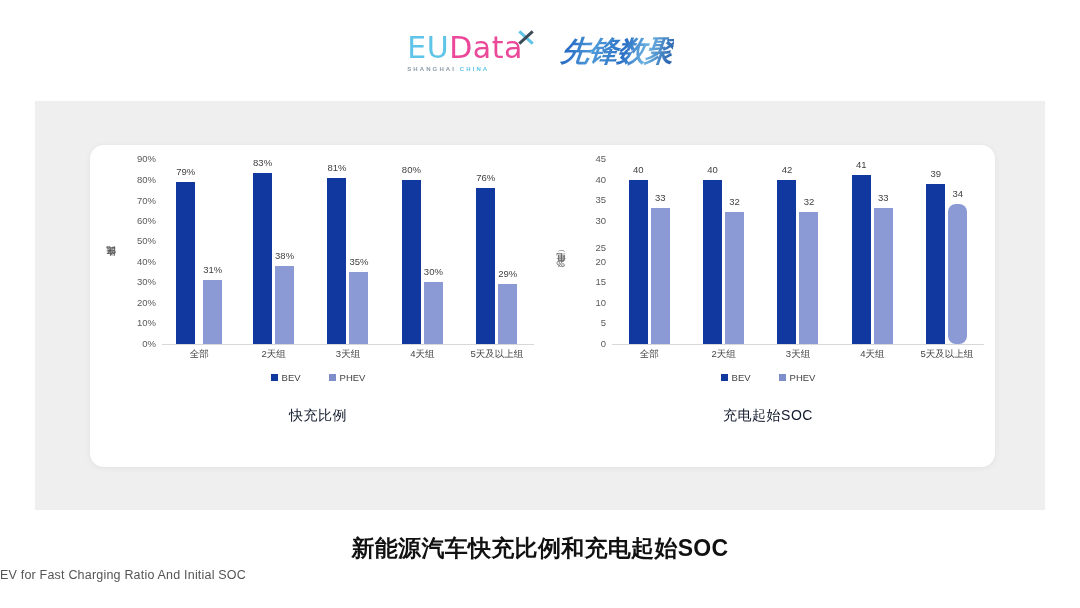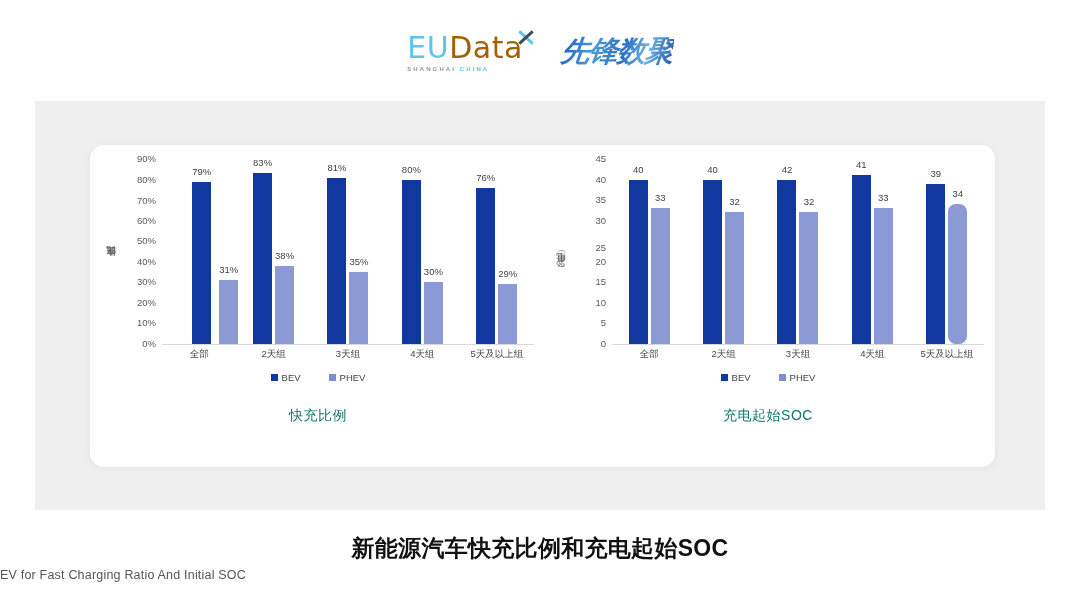--- a/index.html
+++ b/index.html
@@ -37,21 +37,21 @@
   }
   .evdata-main {
     font-size: 30px;
     letter-spacing: 0.5px;
     line-height: 1;
     font-family: "DejaVu Sans", sans-serif;
     font-weight: 400;
     white-space: nowrap;
   }
   .evdata-ev { color: #5ec4e8; }
-  .evdata-data { color: #a16207; }
+  .evdata-data { color: #ec4899; }
   .evdata-x {
     position: absolute;
     right: 0px; top: -6px;
     width: 20px; height: 20px;
   }
   .evdata-x::before, .evdata-x::after {
     content: "";
     position: absolute;
     left: 2px; top: 9px;
     width: 18px; height: 3px;
@@ -258,21 +258,21 @@
   .sw-bev  { background: #11389e; }
   .sw-phev { background: #7f8ecb; }
 
   .chart-caption {
     position: absolute;
     top: 248px;
     left: 0;
     width: 452px;
     text-align: center;
     font-size: 14px;
-    color: #0f766e;
+    color: #0f172a;
     letter-spacing: 0.5px;
   }
 
   
   .main-title {
     position: absolute;
     left: 0; top: 533px;
     width: 1080px;
     text-align: center;
     font-size: 23px;
@@ -323,21 +323,21 @@
           <div class="ytick" style="top: 42px;">70%</div>
           <div class="ytick" style="top: 61.6667px;">60%</div>
           <div class="ytick" style="top: 82.2222px;">50%</div>
           <div class="ytick" style="top: 102.778px;">40%</div>
           <div class="ytick" style="top: 123.333px;">30%</div>
           <div class="ytick" style="top: 143.889px;">20%</div>
           <div class="ytick" style="top: 164.444px;">10%</div>
           <div class="ytick" style="top: 185px;">0%</div>
         </div>
       <div class="plot-area">
-          <div class="group" style="left: 16px; width: 74.4px; gap: 8px;">
+          <div class="group" style="left: 0px; width: 74.4px; gap: 8px;">
             <div class="bar bev" style="height: 162.389px;">
               <span class="bar-label">79%</span>
             </div>
             <div class="bar phev" style="height: 63.7222px;">
               <span class="bar-label">31%</span>
             </div>
           </div>
           <div class="cat-label" style="left: 37.2px;">全部</div>
           <div class="group" style="left: 74.4px; width: 74.4px;">
             <div class="bar bev" style="height: 170.611px;">

